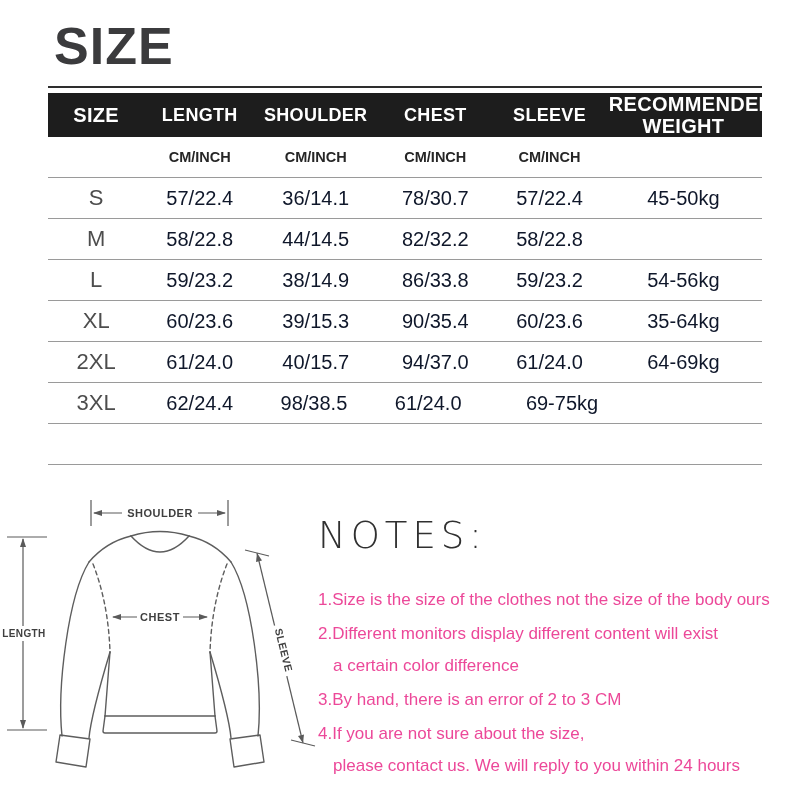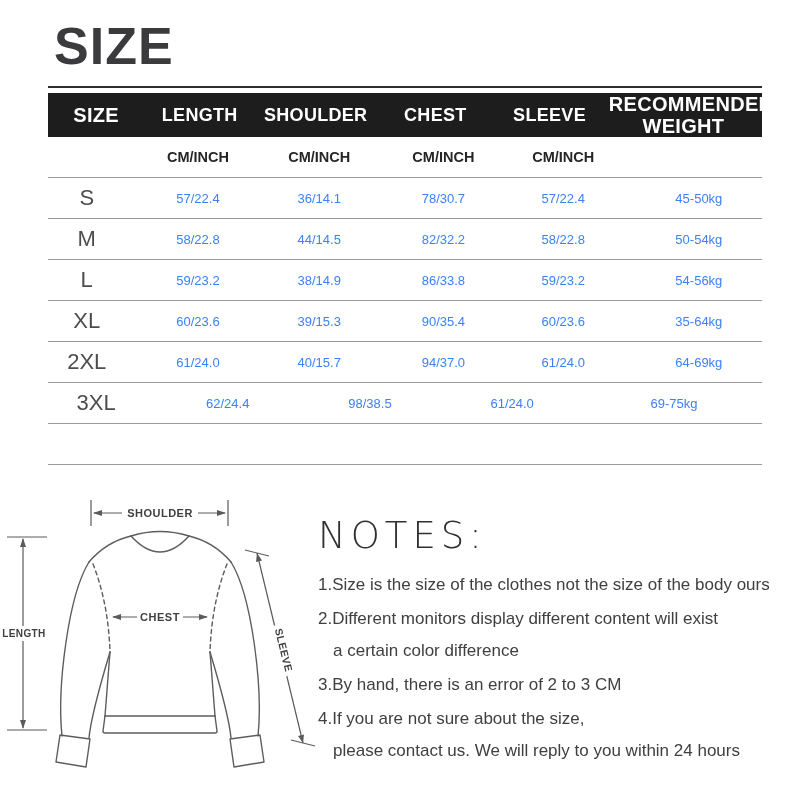--- a/index.html
+++ b/index.html
@@ -33,40 +33,40 @@
   .col-1 { width:15.5%; }
   .col-2 { width:17%;   }
   .col-3 { width:16.5%; }
   .col-4 { width:15.5%; }
   .col-5 { width:22%;   }
   .t-header .cell { font-weight:bold; font-size:18px; letter-spacing:.3px; }
   .t-header .col-0 { font-size:20px; }
   .t-header .col-5 { font-size:20px; line-height:1.12; padding:0 4px; }
   .t-row {
     display:flex; align-items:center;
-    height:41px; border-bottom:1px solid #9a9a9a;gap:28px;
+    height:41px; border-bottom:1px solid #9a9a9a;
   }
   .unit-row .cell { font-size:14.5px; font-weight:bold; color:#262626; }
-  .data-row .cell { font-size:13px; color:#3b82f6; }
+  .data-row .cell { font-size:20px; color:#0f172a; }
   .data-row .col-0 { font-size:22px; color:#4d4d4d; }
   .empty-row { height:41px; border-bottom:1px solid #9a9a9a; }
 
   
   .diagram { position:absolute; left:0; top:480px; width:330px; height:320px; }
   .diagram svg { display:block; }
 
   
   .notes { position:absolute; left:318px; top:514px; width:472px; }
   .notes-heading {
     font-family:"DejaVu Sans", sans-serif;
     font-weight:200; font-size:37px; letter-spacing:5px;
-    color:#303030; margin-bottom:12px;
+    color:#303030; margin-bottom:27px;
   }
   .note { margin-bottom:2px; }
-  .note-line { font-size:17px; line-height:32px; color:#404040; }
+  .note-line { font-size:17px; line-height:32px; color:#ec4899; }
   .note-line.cont { padding-left:15px; }
   .note-line:empty { display:none; }
 </style>
 </head>
 <body>
 
 <div class="page">
 
   <div class="page-title">SIZE</div>
 
@@ -99,21 +99,20 @@
       <div class="cell col-4">57/22.4</div>
       <div class="cell col-5">45-50kg</div>
     </div>
 
     <div class="t-row data-row">
       <div class="cell col-0">M</div>
       <div class="cell col-1">58/22.8</div>
       <div class="cell col-2">44/14.5</div>
       <div class="cell col-3">82/32.2</div>
       <div class="cell col-4">58/22.8</div>
-      <div class="cell col-5">50-54kg</div>
     </div>
 
     <div class="t-row data-row">
       <div class="cell col-0">L</div>
       <div class="cell col-1">59/23.2</div>
       <div class="cell col-2">38/14.9</div>
       <div class="cell col-3">86/33.8</div>
       <div class="cell col-4">59/23.2</div>
       <div class="cell col-5">54-56kg</div>
     </div>

